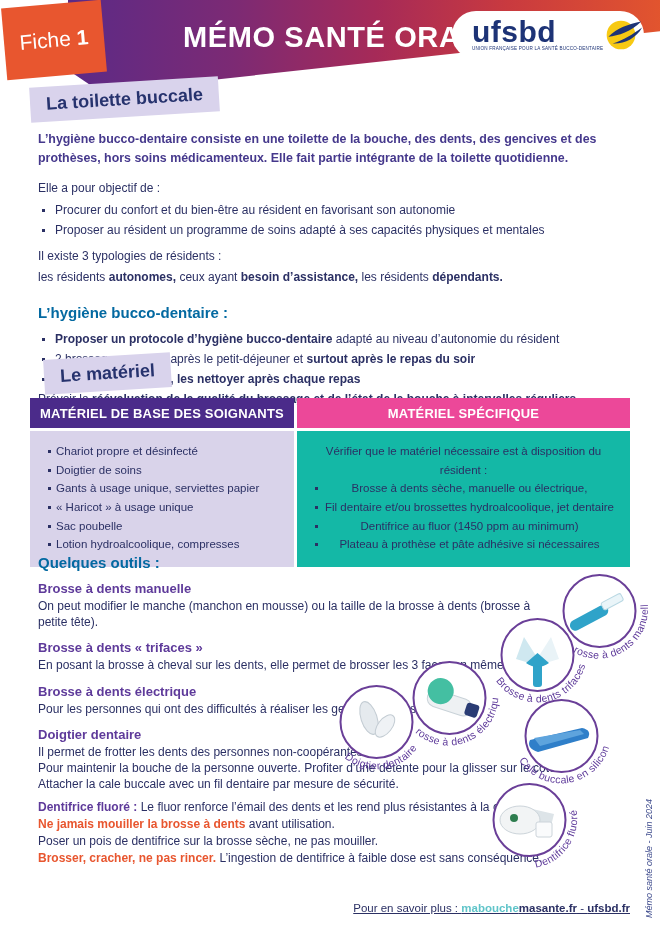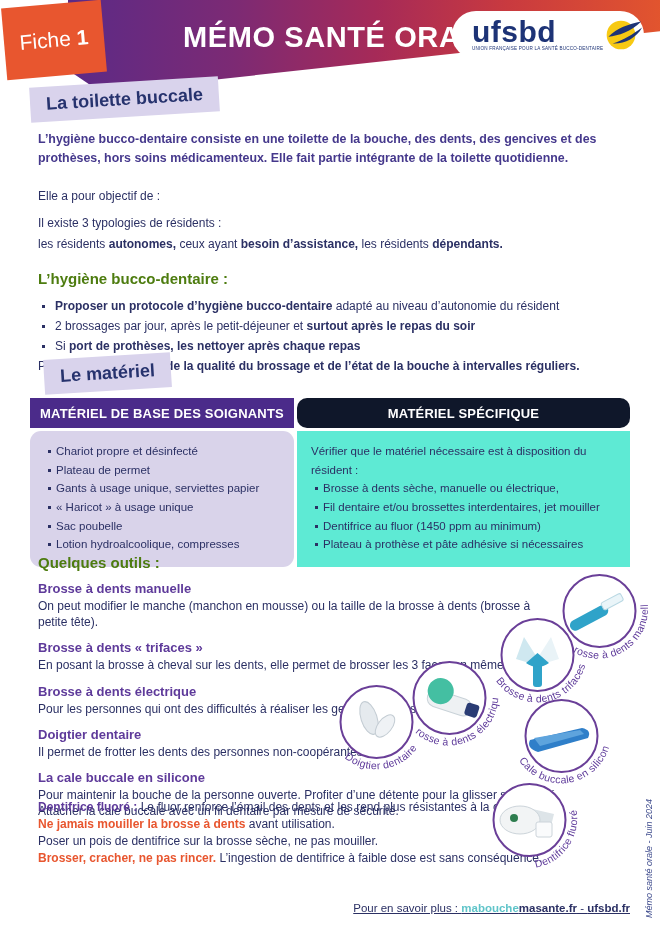--- a/index.html
+++ b/index.html
@@ -39,42 +39,42 @@
     position: absolute; display: inline-block;
     background: #d9d3ec; color: #27336e;
     font-size: 18px; font-weight: bold;
     padding: 7px 16px; transform: rotate(-3.5deg);
   }
   .pill-toilette { left: 30px; top: 82px; }
   .pill-materiel { left: 44px; top: 356px; }
   
   .copy { font-size: 12px; line-height: 1.45; color: #2b3064; }
   .sec-toilette { position: absolute; left: 38px; top: 130px; width: 594px; }
-  .intro { font-weight: bold; color: #45388c; font-size: 12.4px; line-height: 1.5; margin-bottom: 21px; }
+  .intro { font-weight: bold; color: #45388c; font-size: 12.4px; line-height: 1.5; margin-bottom: 13px; }
   .lbl { margin: 9px 0 4px; }
   ul { list-style: none; }
   li { position: relative; padding-left: 17px; margin: 2.5px 0; }
   li::before { content: ""; position: absolute; left: 4px; top: 7px; width: 3px; height: 3px; background: currentColor; }
   b, .bold { font-weight: bold; }
-  .orange-h { color: #4d7c0f; font-size: 15px; font-weight: bold; margin: 15px 0 8px; }
+  .orange-h { color: #0369a1; font-size: 15px; font-weight: bold; margin: 15px 0 8px; }
   .note-line { margin-top: 2px; }
   
   .mat-table {
     position: absolute; left: 30px; top: 398px; width: 600px;
     display: grid; grid-template-columns: 264px 333px; gap: 3px 3px;
   }
   .mat-th {
     height: 30px; display: flex; align-items: center; justify-content: center;
     color: #fff; font-weight: bold; font-size: 13px; letter-spacing: .2px;
   }
   .th-purple { background: #4b2b8a; }
-  .th-orange { background: #0f172a; border-radius: 10px; }
+  .th-orange { background: #ec4899; }
   .mat-td { padding: 11px 14px 13px; font-size: 11.5px; line-height: 1.62; }
-  .td-lavender { background: #d9d3ea; border-radius: 11px; }
-  .td-peach { background: #5eead4; }
+  .td-lavender { background: #d9d3ea; }
+  .td-peach { background: #14b8a6; text-align: center; }
   .mat-td li { margin: 0; padding-left: 12px; }
   .mat-td li::before { top: 8px; }
   
   .sec-outils { position: absolute; left: 38px; top: 554px; width: 524px; }
   .tool-h { color: #5e3a9a; font-size: 13px; font-weight: bold; margin: 10px 0 2px; }
   .tool-p { font-size: 12px; line-height: 1.35; }
   
   .sec-dentifrice { position: absolute; left: 38px; top: 799px; width: 594px; }
   .sec-dentifrice p { font-size: 12px; line-height: 1.42; }
   .purple-b { color: #5e3a9a; font-weight: bold; }
@@ -120,20 +120,24 @@
       <path d="M9 30 C22 26, 33 19, 44 11 C37 24, 22 31, 9 30 Z" fill="#1d3376"></path>
     </svg>
   </div>
 
   <div class="sec-pill pill-toilette">La toilette buccale</div>
 
   <div class="sec-toilette copy">
     <p class="intro">L’hygiène bucco-dentaire consiste en une toilette de la bouche, des dents, des gencives et des prothèses, hors soins médicamenteux. Elle fait partie intégrante de la toilette quotidienne.</p>
 
     <p class="lbl">Elle a pour objectif de :</p>
+    <ul>
+      <li>Procurer du confort et du bien-être au résident en favorisant son autonomie</li>
+      <li>Proposer au résident un programme de soins adapté à ses capacités physiques et mentales</li>
+    </ul>
 
     <p class="lbl">Il existe 3 typologies de résidents :</p>
     <p><span>les résidents </span><b>autonomes,</b><span> ceux ayant </span><b>besoin d’assistance,</b><span> les résidents </span><b>dépendants.</b></p>
 
     <h3 class="orange-h">L’hygiène bucco-dentaire :</h3>
     <ul>
       <li><b>Proposer un protocole d’hygiène bucco-dentaire</b><span> adapté au niveau d’autonomie du résident</span></li>
       <li><span>2 brossages par jour, après le petit-déjeuner et </span><b>surtout après le repas du soir</b></li>
       <li><span>Si </span><b>port de prothèses, les nettoyer après chaque repas</b></li>
     </ul>
@@ -141,32 +145,32 @@
   </div>
 
   <div class="sec-pill pill-materiel">Le matériel</div>
 
   <div class="mat-table">
     <div class="mat-th th-purple">MATÉRIEL DE BASE DES SOIGNANTS</div>
     <div class="mat-th th-orange">MATÉRIEL SPÉCIFIQUE</div>
     <div class="mat-td td-lavender">
       <ul>
         <li>Chariot propre et désinfecté</li>
-        <li>Plateau de permet</li>
+        <li>Doigtier de soins</li>
         <li>Gants à usage unique, serviettes papier</li>
         <li>« Haricot » à usage unique</li>
         <li>Sac poubelle</li>
         <li>Lotion hydroalcoolique, compresses</li>
       </ul>
     </div>
     <div class="mat-td td-peach">
       <div>Vérifier que le matériel nécessaire est à disposition du résident :</div>
       <ul>
         <li>Brosse à dents sèche, manuelle ou électrique,</li>
-        <li>Fil dentaire et/ou brossettes interdentaires, jet mouiller</li>
+        <li>Fil dentaire et/ou brossettes hydroalcoolique, jet dentaire</li>
         <li>Dentifrice au fluor (1450 ppm au minimum)</li>
         <li>Plateau à prothèse et pâte adhésive si nécessaires</li>
       </ul>
     </div>
   </div>
 
   <div class="sec-outils">
     <h3 class="orange-h" style="margin-top:0">Quelques outils :</h3>
 
     <div class="tool-h">Brosse à dents manuelle</div>
@@ -174,21 +178,20 @@
 
     <div class="tool-h">Brosse à dents « trifaces »</div>
     <p class="tool-p">En posant la brosse à cheval sur les dents, elle permet de brosser les 3 faces en même temps.</p>
 
     <div class="tool-h">Brosse à dents électrique</div>
     <p class="tool-p">Pour les personnes qui ont des difficultés à réaliser les gestes de brossage.</p>
 
     <div class="tool-h">Doigtier dentaire</div>
     <p class="tool-p">Il permet de frotter les dents des personnes non-coopérantes.</p>
 
-    <div class="tool-h">La cale buccale en silicone</div>
     <p class="tool-p">Pour maintenir la bouche de la personne ouverte. Profiter d’une détente pour la glisser sur le côté.</p>
     <p class="tool-p">Attacher la cale buccale avec un fil dentaire par mesure de sécurité.</p>
   </div>
 
   <div class="sec-dentifrice">
     <p><span class="purple-b">Dentifrice fluoré :</span><span> Le fluor renforce l’émail des dents et les rend plus résistantes à la carie.</span></p>
     <p><span class="orange-b">Ne jamais mouiller la brosse à dents</span><span> avant utilisation.</span></p>
     <p>Poser un pois de dentifrice sur la brosse sèche, ne pas mouiller.</p>
     <p><span class="orange-b">Brosser, cracher, ne pas rincer.</span><span> L’ingestion de dentifrice à faible dose est sans conséquence.</span></p>
   </div>

